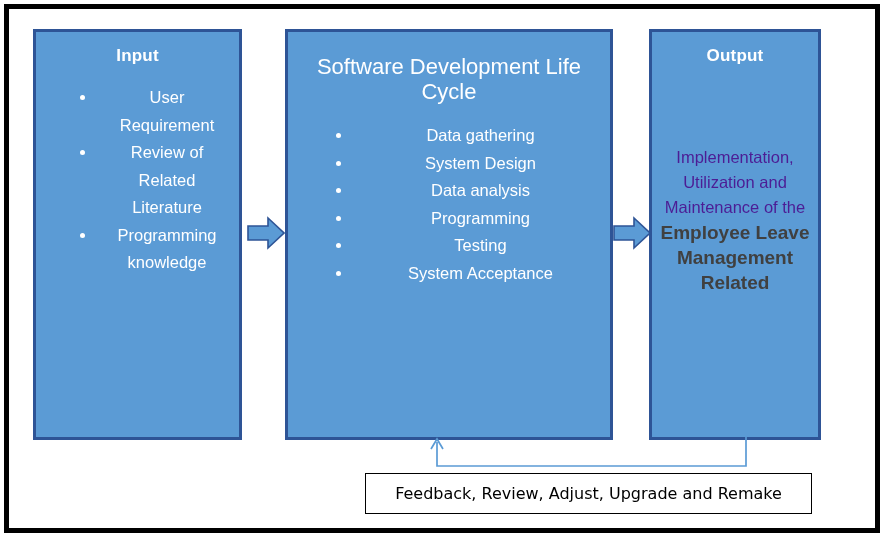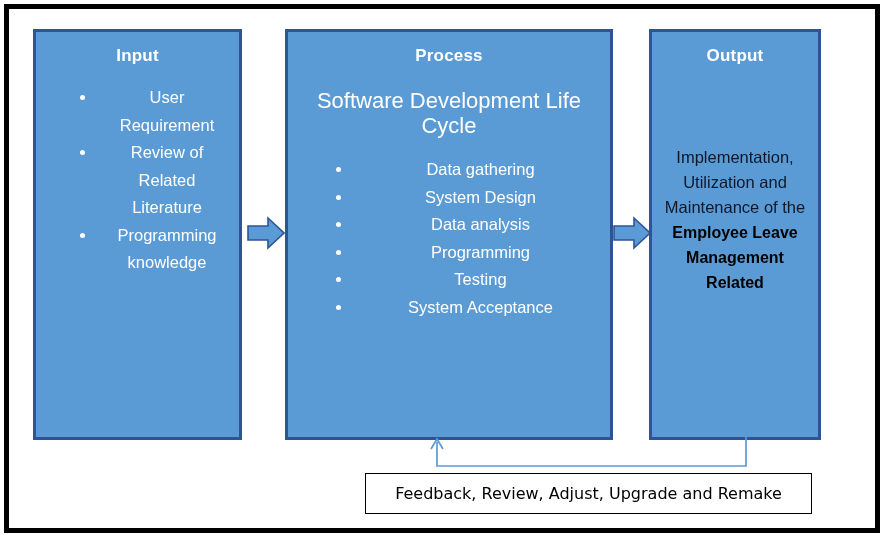--- a/index.html
+++ b/index.html
@@ -101,29 +101,29 @@
   }
 
   
   #output-text {
     margin-top: 79px;
     text-align: center;
     padding: 0 6px;
   }
   #output-text .plain {
     display: block;
-    color: #0f172a;
+    color: #4c1d95;
     font-size: 16.5px;
     line-height: 25px;
     font-weight: normal;
   }
   #output-text .emph {
     display: block;
-    color: #000000;
-    font-size: 16px;
+    color: #404040;
+    font-size: 19px;
     line-height: 25px;
     font-weight: bold;
   }
 
   
   .block-arrow {
     position: absolute;
     width: 38px;
     height: 34px;
   }
@@ -178,21 +178,20 @@
     </ul>
   </div>
 
   <div class="block-arrow" id="arrow-1">
     <svg width="38" height="34" viewBox="0 0 38 34" xmlns="http://www.w3.org/2000/svg">
       <polygon points="1,10 21,10 21,2 37,17 21,32 21,24 1,24" fill="#5B9BD5" stroke="#2E5496" stroke-width="1.6" stroke-linejoin="miter"></polygon>
     </svg>
   </div>
 
   <div class="ipo-box" id="box-process">
-    <div class="box-title">Process</div>
     <div class="box-subtitle">Software Development Life Cycle</div>
     <ul class="bullets" id="process-list">
       <li>Data gathering</li>
       <li>System Design</li>
       <li>Data analysis</li>
       <li>Programming</li>
       <li>Testing</li>
       <li>System Acceptance</li>
     </ul>
   </div>

